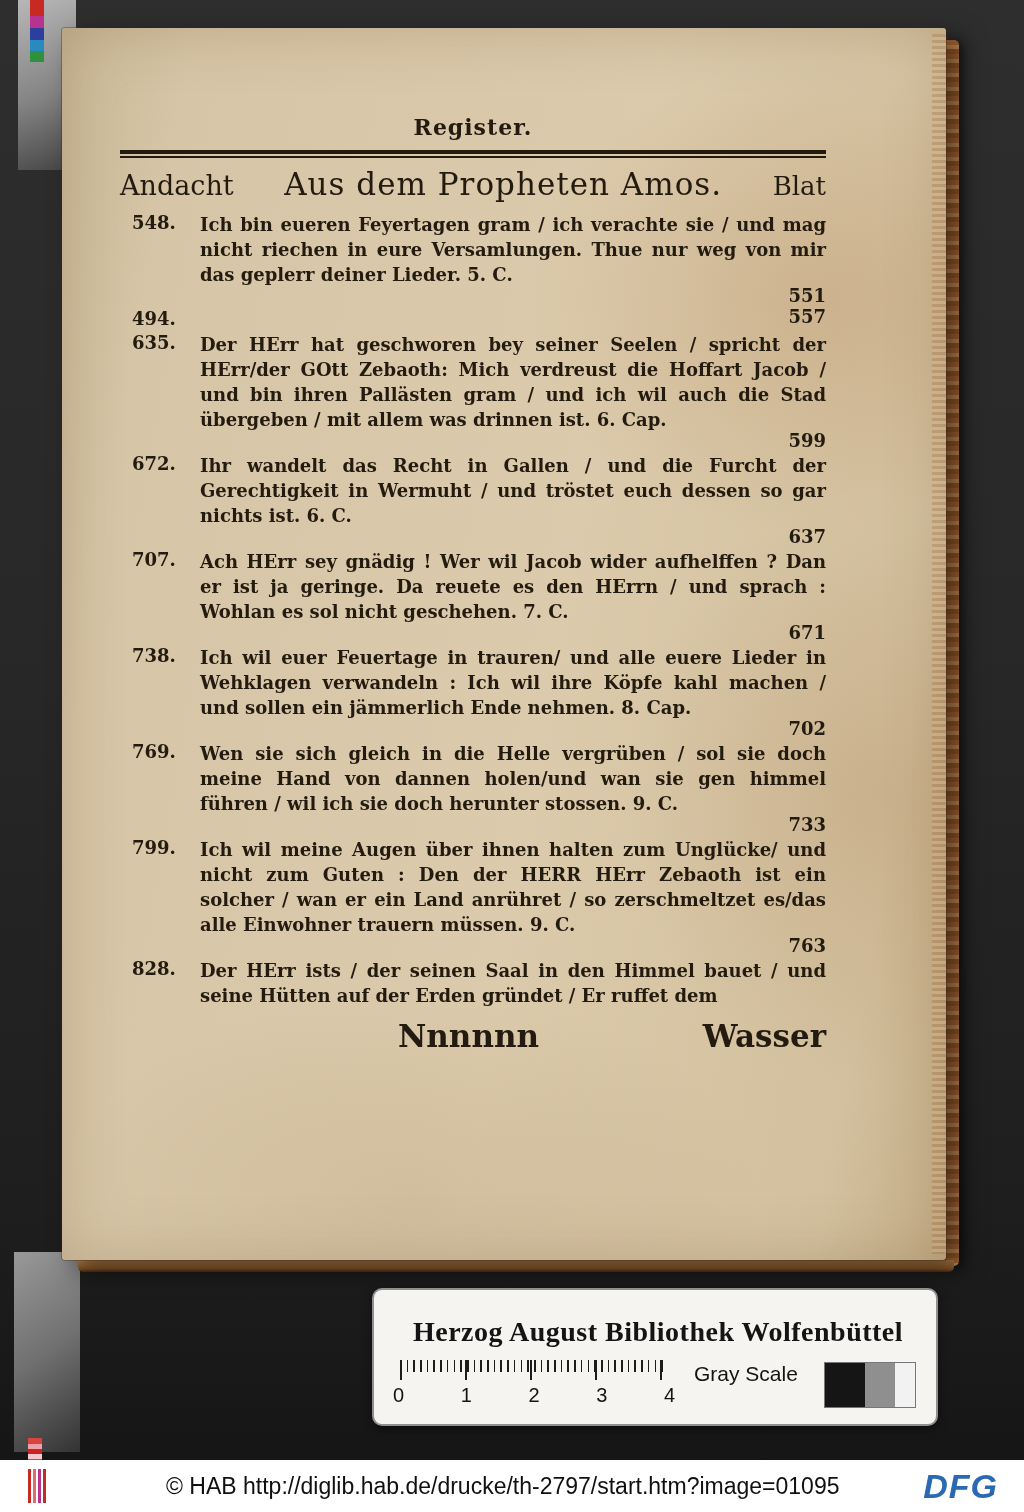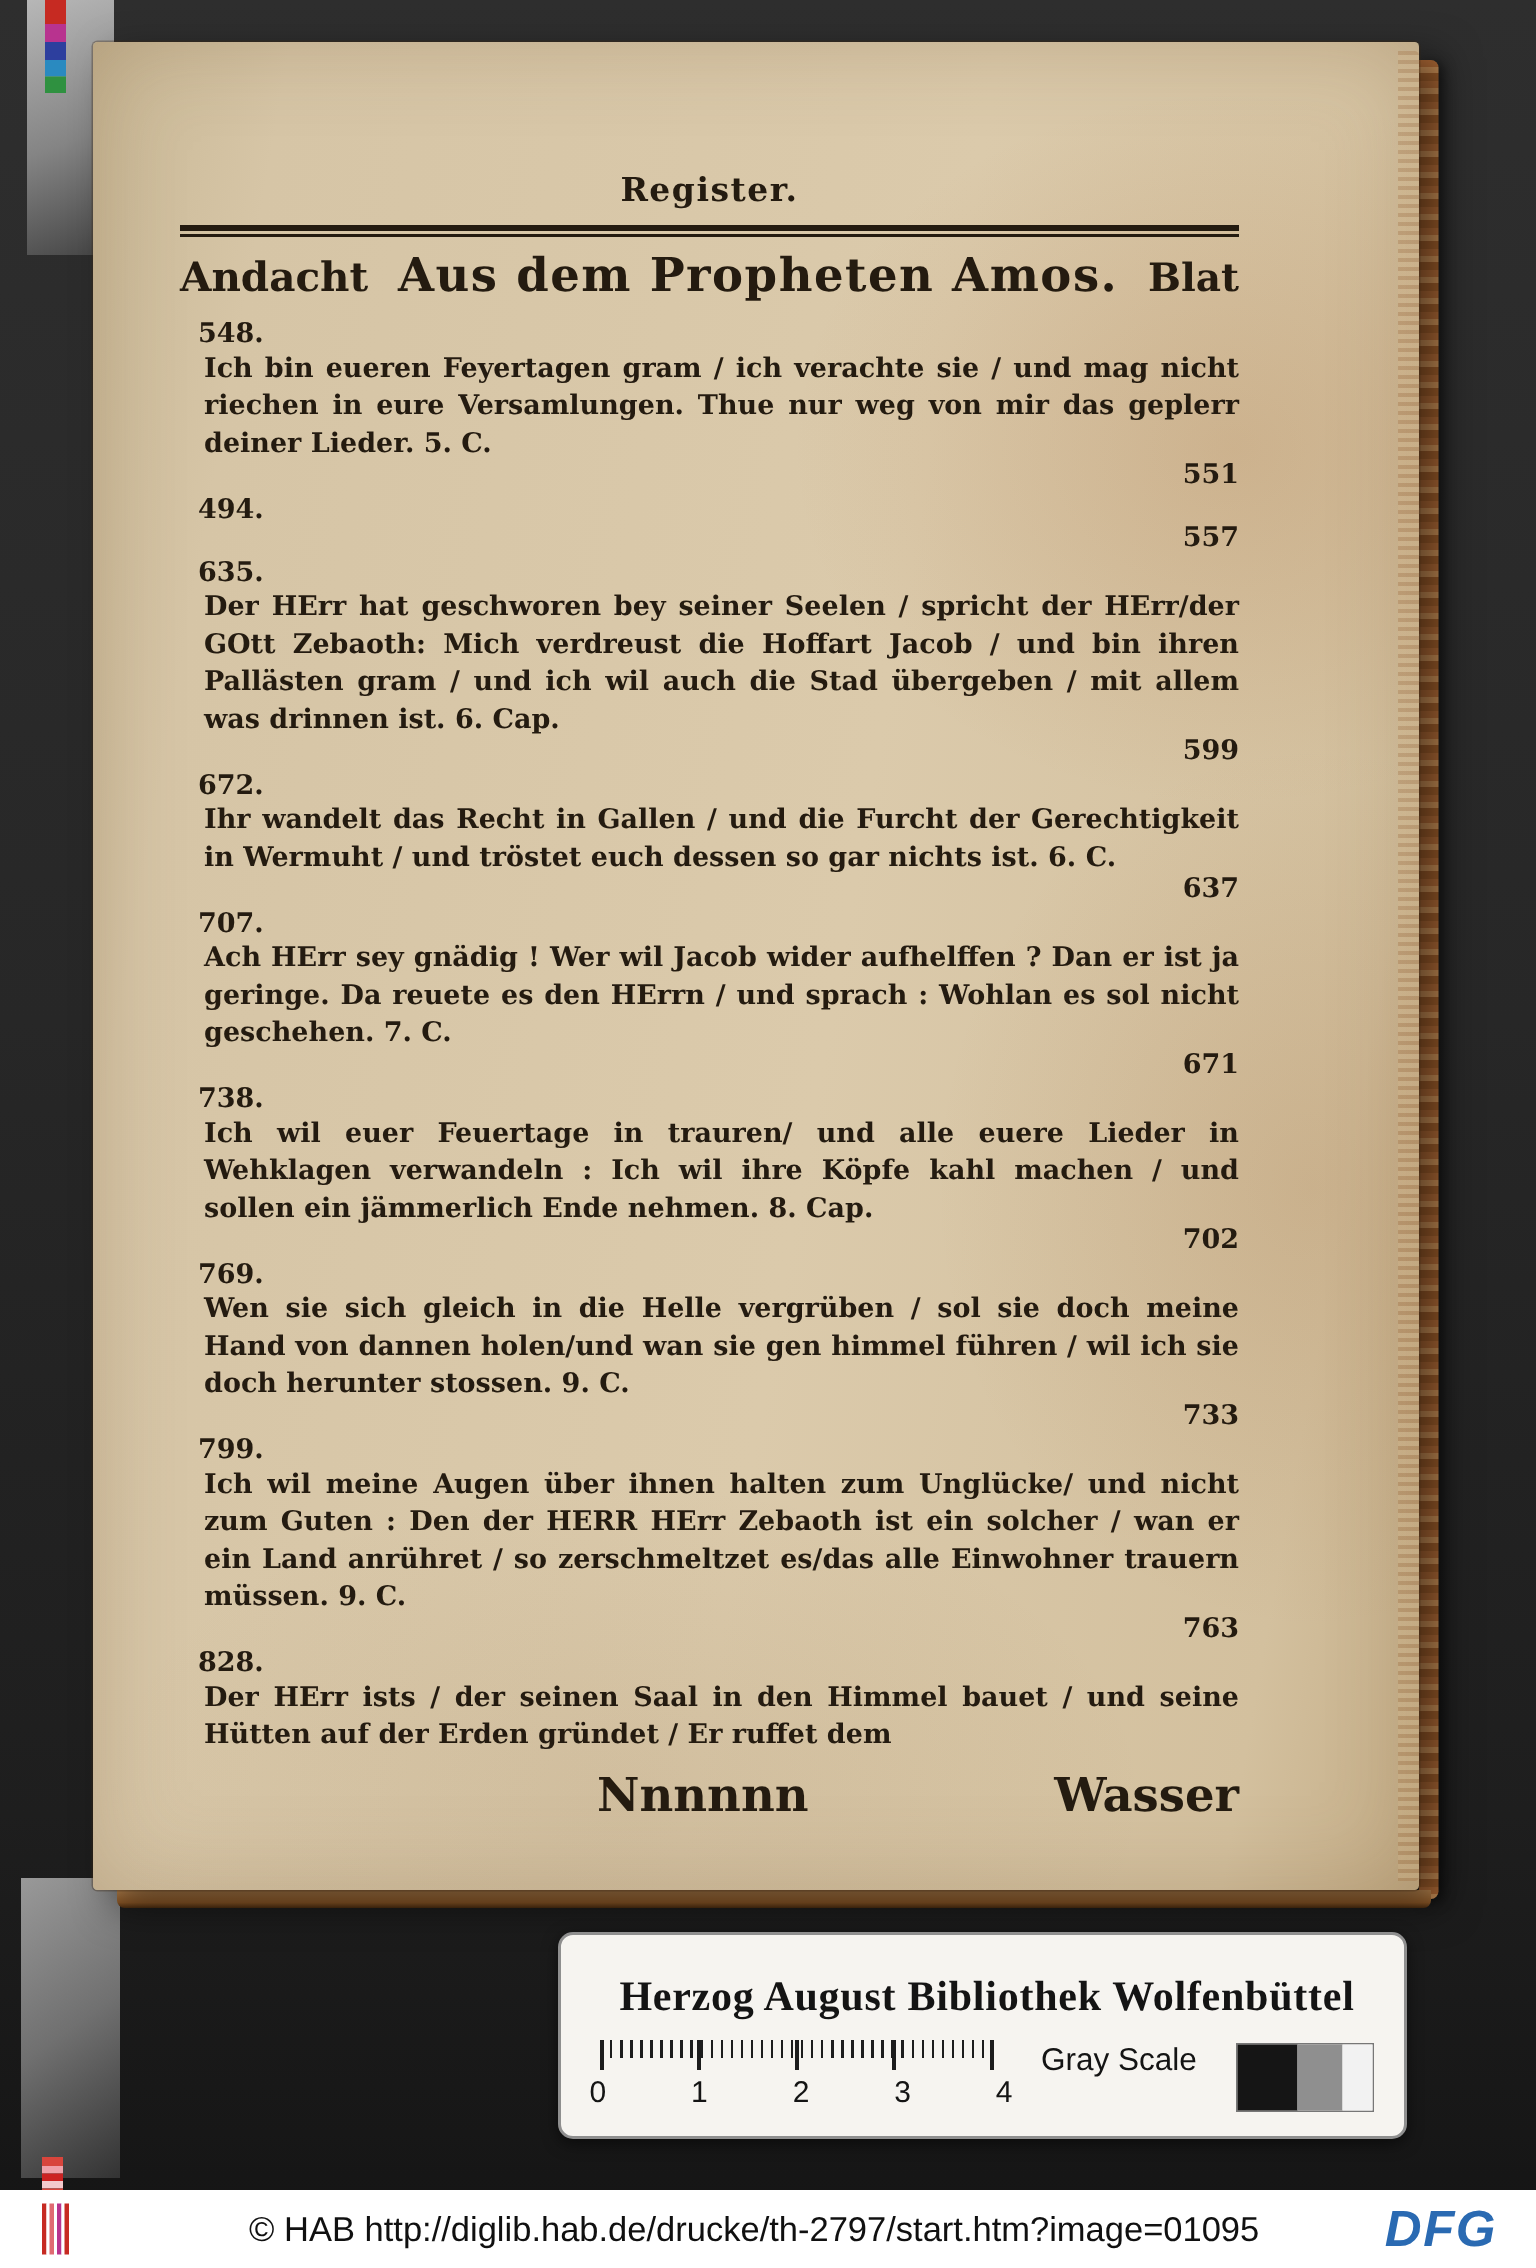--- a/index.html
+++ b/index.html
@@ -70,28 +70,28 @@
   }
   .running-head {
     text-align:center; font-size:22px; font-weight:bold; letter-spacing:1px;
   }
   .head-rule {
     margin:10px 0 8px 0; height:8px;
     border-top:4px solid #241b10; border-bottom:2px solid #241b10;
   }
   .header-row {
     display:flex; justify-content:space-between; align-items:baseline;
-    font-weight:bold; margin-bottom:10px;
+    font-weight:normal; margin-bottom:10px;
   }
   .header-left  { font-size:27px; }
   .header-center{ font-size:31px; letter-spacing:1px; }
   .header-right { font-size:26px; }
 
   .entries { }
-  .entry { display:flex; margin-bottom:3px;flex-direction:column; }
+  .entry { display:flex; margin-bottom:3px; }
   .entry-num {
     flex:none; width:64px; padding-left:12px;
     font-size:18px; font-weight:bold;
   }
   .entry-body {
     flex:1; padding-left:16px;
     font-size:18px; font-weight:bold; line-height:25px;
     text-align:justify;
   }
   .entry-page {

